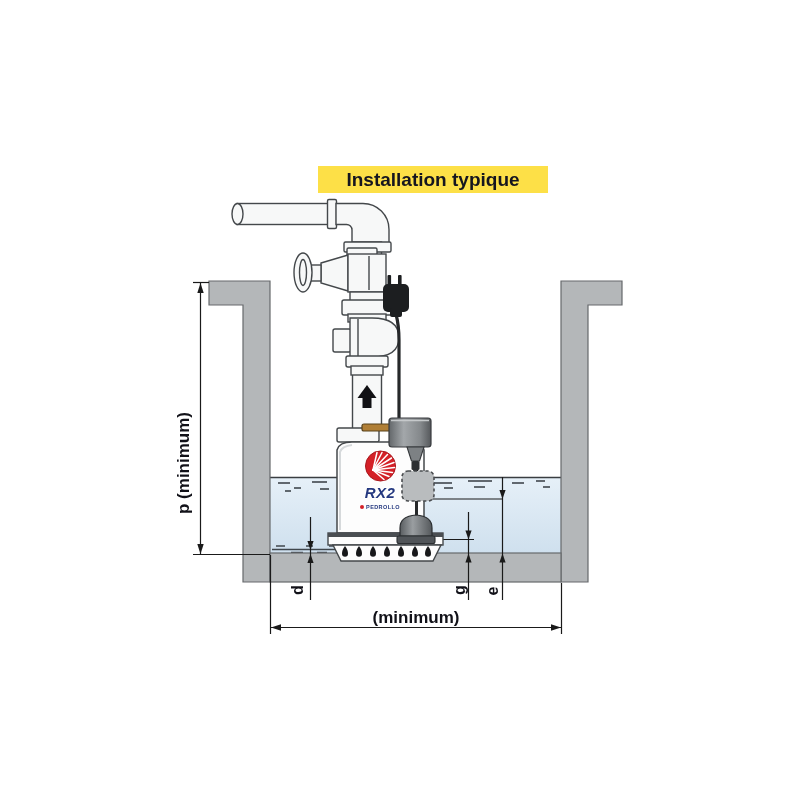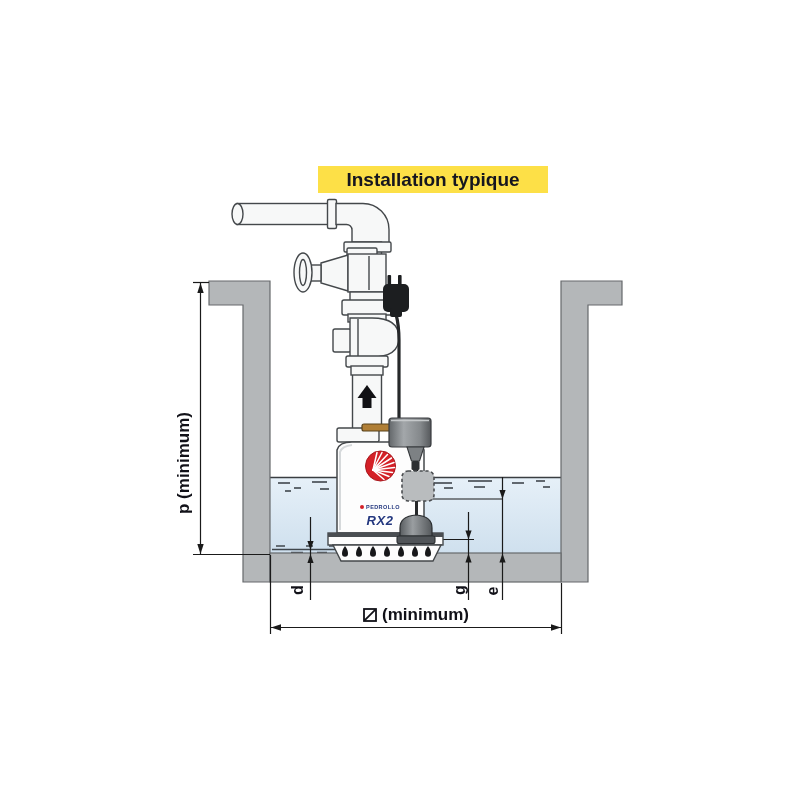--- a/index.html
+++ b/index.html
@@ -10,25 +10,25 @@
   #title-box{position:absolute;left:318px;top:166px;width:230px;height:27px;
              background:#fde047;color:#15151f;font-size:19px;font-weight:bold;
              text-align:center;line-height:27px;}
   .rot{transform:rotate(-90deg);text-align:center;}
   #p-label{left:84px;top:453px;width:200px;height:20px;font-size:17px;line-height:20px;}
   #d-label{left:278px;top:582px;width:40px;height:16px;font-size:16px;line-height:16px;}
   #g-label{left:440px;top:582px;width:40px;height:16px;font-size:16px;line-height:16px;}
   #e-label{left:473px;top:583px;width:40px;height:16px;font-size:16px;line-height:16px;}
   #box-dim-label{position:absolute;left:316px;top:605px;width:200px;height:20px;
                  display:flex;align-items:center;justify-content:center;gap:5px;
-                 color:#111118;font-size:17px;font-weight:bold;}
+                 color:#111118;font-size:17px;font-weight:bold;flex-direction:column;}
   #rx2-label{position:absolute;left:350px;top:484px;width:60px;text-align:center;
-             font-size:13px;font-weight:bold;font-style:italic;color:#24387f;
+             font-size:15px;font-weight:bold;font-style:italic;color:#24387f;
              letter-spacing:.5px;
-             text-shadow:-1px 0 #fff,1px 0 #fff,0 -1px #fff,0 1px #fff;margin-top:29px;}
+             text-shadow:-1px 0 #fff,1px 0 #fff,0 -1px #fff,0 1px #fff;}
   #brand-row{position:absolute;left:350px;top:504px;width:60px;display:flex;
              align-items:center;justify-content:center;gap:2px;}
   #brand-dot{width:4px;height:4px;border-radius:50%;background:#d42027;}
   #brand-label{font-size:5.5px;font-weight:bold;color:#24387f;letter-spacing:.4px;}
 </style>
 </head>
 <body>
 
 <div id="stage">
 

